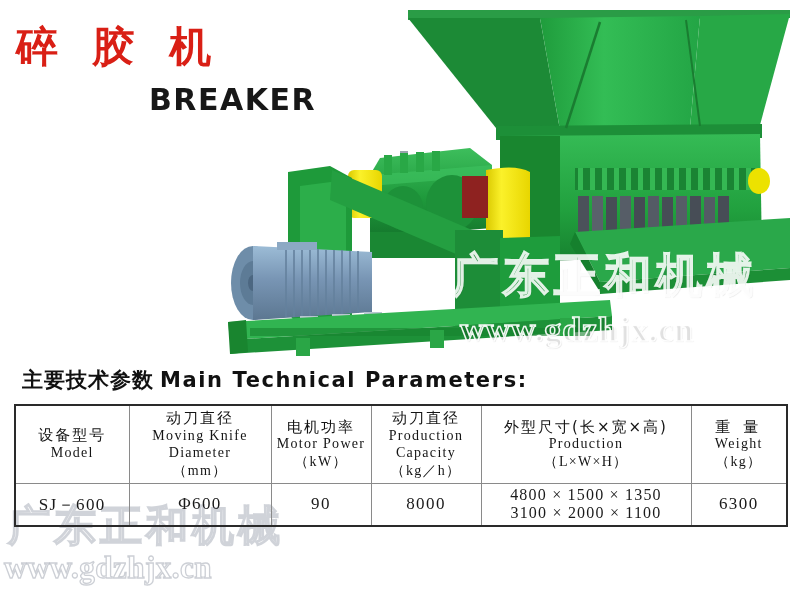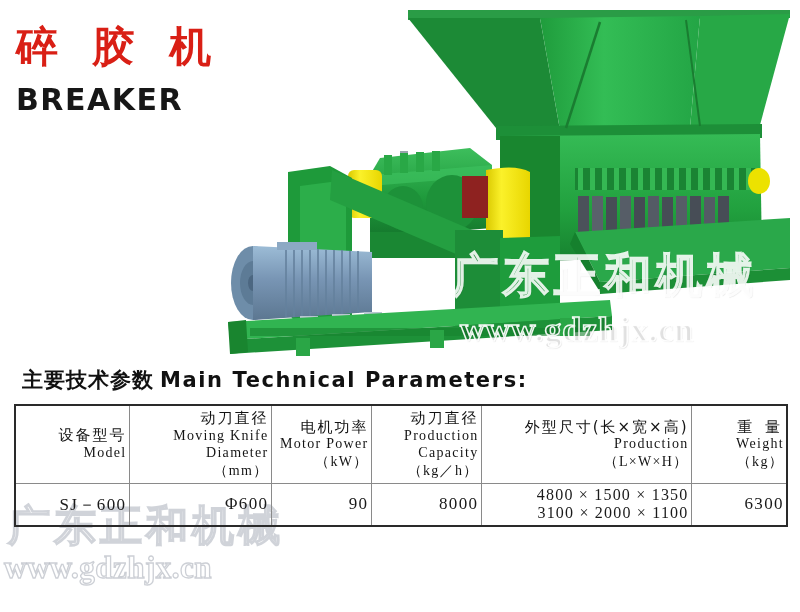--- a/index.html
+++ b/index.html
@@ -31,20 +31,21 @@
     white-space: nowrap;
   }
   #title-en {
     font-family: "DejaVu Sans", "Liberation Sans", sans-serif;
     font-weight: bold;
     font-size: 30px;
     letter-spacing: 1.5px;
     color: #171717;
     line-height: 1;
     margin-top: 17px;
+    text-align: right;
   }
 
   
   #photo {
     position: absolute;
     left: 0; top: 0;
     width: 800px; height: 362px;
     overflow: hidden;
   }
   #machine-svg { position: absolute; left: 0; top: 0; }
@@ -112,21 +113,21 @@
   }
   table#spec-table {
     width: 772px;
     border-collapse: collapse;
     border: 2px solid #2a2a2a;
     background: transparent;
     table-layout: fixed;
   }
   #spec-table th, #spec-table td {
     border: 1px solid #8a8a8a;
-    text-align: right;
+    text-align: center;
     vertical-align: middle;
     color: #1a1a1a;
     background: transparent;
     margin-top: 17px;
   }
   #spec-table th {
     height: 78px;
     padding: 3px 2px;
     font-weight: normal;
   }

